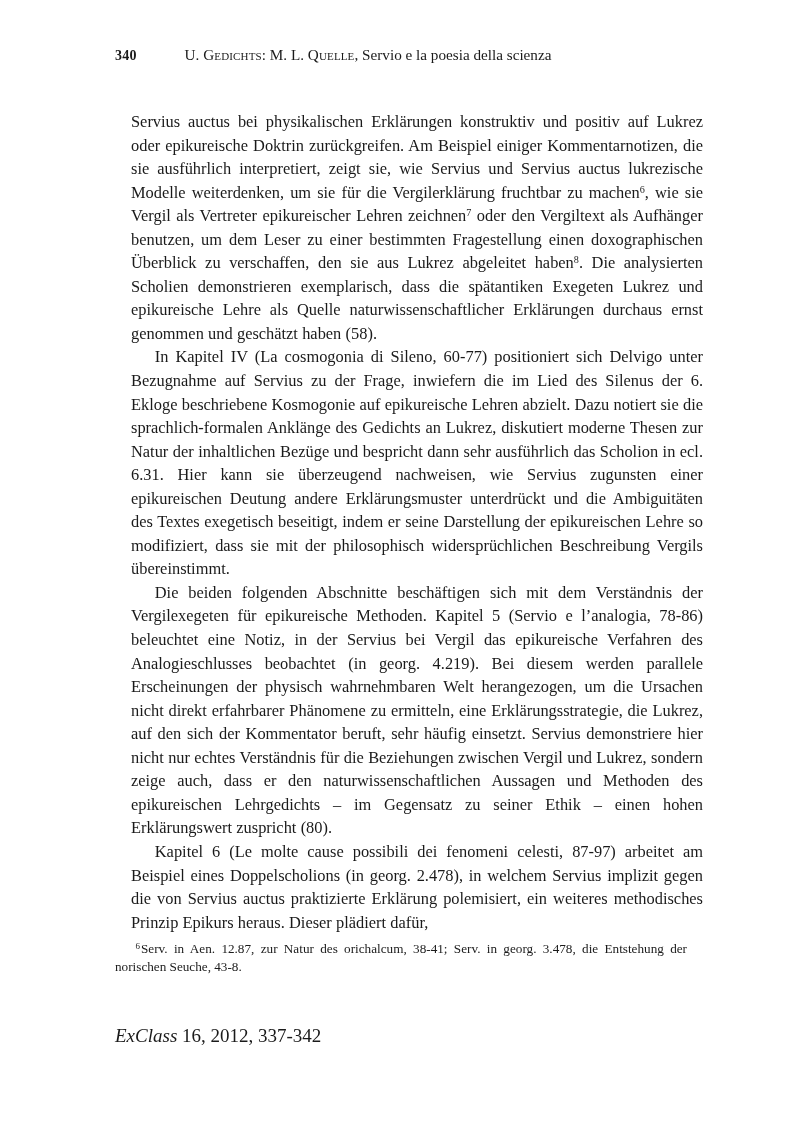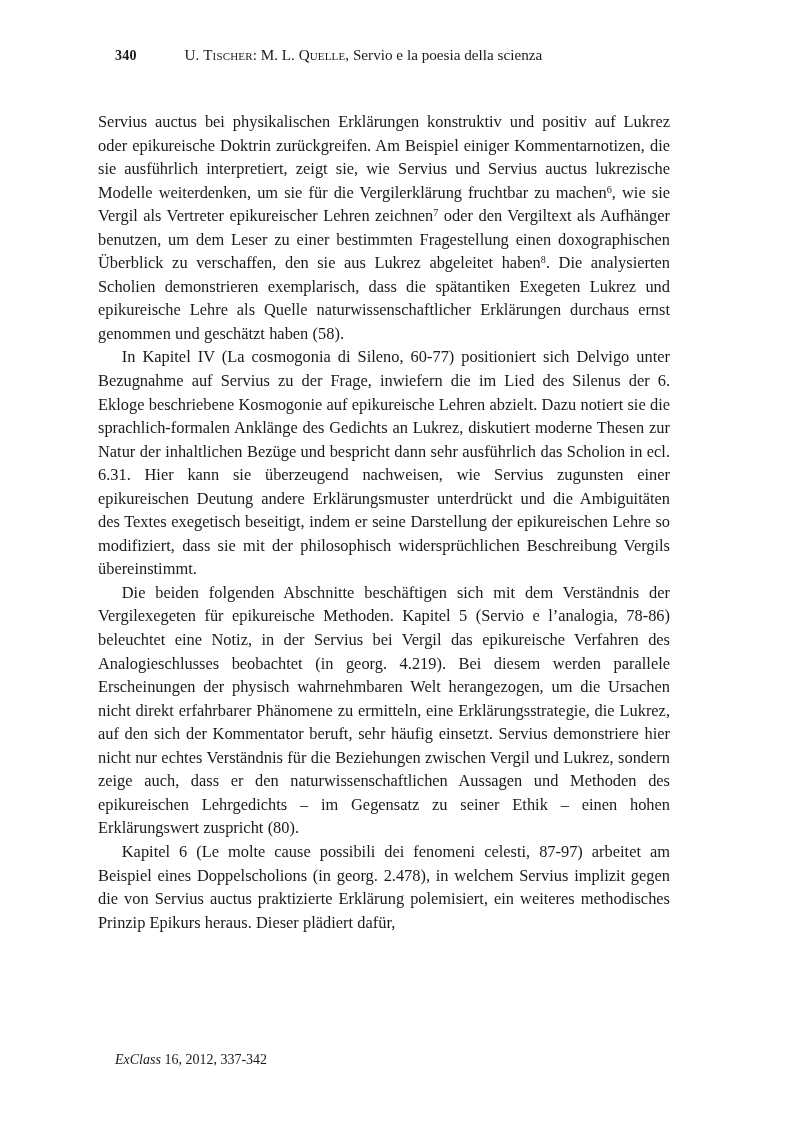--- a/index.html
+++ b/index.html
@@ -46,21 +46,21 @@
   .smallcaps {
     font-variant: small-caps;
     letter-spacing: 0.15px;
   }
   .head-title {
   }
 
   
   .body-block {
     position: absolute;
-    left: 98px;
+    left: 131px;
     top: 110px;
     width: 572px;
   }
   p.para {
     margin: 0;
     font-size: 16.4px;
     line-height: 23.55px;
     text-align: justify;
     text-justify: inter-word;
     hyphens: manual;
@@ -95,45 +95,46 @@
     font-size: 0.68em;
     vertical-align: 0.48em;
     line-height: 0;
     padding-right: 0.12em;
   }
 
   
   .footer {
     position: absolute;
     left: 115px;
-    top: 1050px;
-    font-size: 14px;
+    top: 1026px;
+    font-size: 19px;
     line-height: 20px;
     white-space: nowrap;
   }
   .journal {
     font-style: italic;
   }
 </style>
 </head>
 <body>
 
 <div class="page">
 
   <div class="running-head">
-    <span class="folio">340</span><span class="head-text"><span>U. </span><span class="smallcaps">Tischer</span><span>: M. L. </span><span class="smallcaps">Quelle</span><span>, </span><span class="head-title">Servio e la poesia della scienza</span></span>
+    <span class="folio">340</span><span class="head-text"><span>U. </span><span class="smallcaps">Gedichts</span><span>: M. L. </span><span class="smallcaps">Quelle</span><span>, </span><span class="head-title">Servio e la poesia della scienza</span></span>
   </div>
 
   <div class="body-block" id="body-block">
       <p class="para" id="para-1"><span>Servius auctus bei physikalischen Erklärungen konstruktiv und positiv auf Lukrez oder epikureische Doktrin zurückgreifen. Am Beispiel einiger Kommentarnotizen, die sie ausführlich interpretiert, zeigt sie, wie Servius und Servius auctus lukrezische Modelle weiterdenken, um sie für die Vergilerklärung fruchtbar zu machen</span><sup class="fn">6</sup><span>, wie sie Vergil als Vertreter epikureischer Lehren zeichnen</span><sup class="fn">7</sup><span> oder den Vergiltext als Aufhänger benutzen, um dem Leser zu einer bestimmten Fragestellung einen doxographischen Überblick zu verschaffen, den sie aus Lukrez abgeleitet haben</span><sup class="fn">8</sup><span>. Die analysierten Scholien demonstrieren exemplarisch, dass die spätantiken Exegeten Lukrez und epikureische Lehre als Quelle naturwissenschaftlicher Erklärungen durchaus ernst genommen und geschätzt haben (58).</span></p>
       <p class="para" id="para-2"><span>In Kapitel IV (La cosmogonia di Sileno, 60-77) positioniert sich Delvigo unter Bezugnahme auf Servius zu der Frage, inwiefern die im Lied des Silenus der 6. Ekloge beschriebene Kosmogonie auf epikureische Lehren abzielt. Dazu notiert sie die sprachlich-formalen Anklänge des Gedichts an Lukrez, diskutiert moderne Thesen zur Natur der inhaltlichen Bezüge und bespricht dann sehr ausführlich das Scholion </span><span class="it">in ecl.</span><span> 6.31. Hier kann sie überzeugend nachweisen, wie Servius zugunsten einer epikureischen Deutung andere Erklärungsmuster unterdrückt und die Ambiguitäten des Textes exegetisch beseitigt, indem er seine Darstellung der epikureischen Lehre so modifiziert, dass sie mit der philosophisch widersprüchlichen Beschreibung Vergils übereinstimmt.</span></p>
       <p class="para" id="para-3"><span>Die beiden folgenden Abschnitte beschäftigen sich mit dem Verständnis der Vergilexegeten für epikureische Methoden. Kapitel 5 (Servio e l’analogia, 78-86) beleuchtet eine Notiz, in der Servius bei Vergil das epikureische Verfahren des Analogieschlusses beobachtet (</span><span class="it">in georg.</span><span> 4.219). Bei diesem werden parallele Erscheinungen der physisch wahrnehmbaren Welt herangezogen, um die Ursachen nicht direkt erfahrbarer Phänomene zu ermitteln, eine Erklärungsstrategie, die Lukrez, auf den sich der Kommentator beruft, sehr häufig einsetzt. Servius demonstriere hier nicht nur echtes Verständnis für die Beziehungen zwischen Vergil und Lukrez, sondern zeige auch, dass er den naturwissenschaftlichen Aussagen und Methoden des epikureischen Lehrgedichts – im Gegensatz zu seiner Ethik – einen hohen Erklärungswert zuspricht (80).</span></p>
       <p class="para" id="para-4"><span>Kapitel 6 (Le molte cause possibili dei fenomeni celesti, 87-97) arbeitet am Beispiel eines Doppelscholions (</span><span class="it">in georg.</span><span> 2.478), in welchem Servius implizit gegen die von Servius auctus praktizierte Erklärung polemisiert, ein weiteres methodisches Prinzip Epikurs heraus. Dieser plädiert dafür,</span></p>
     </div>
 
   <div class="footnotes" id="footnotes-block">
+      <p class="footnote" id="footnote-6"><sup class="fnmark">6</sup><span>Serv. </span><span class="it">in Aen.</span><span> 12.87, zur Natur des </span><span class="it">orichalcum</span><span>, 38-41; Serv. </span><span class="it">in georg.</span><span> 3.478, die Entstehung der norischen Seuche, 43-8.</span></p>
     </div>
 
   <div class="footer">
     <span class="journal">ExClass</span><span> 16, 2012, 337-342</span>
   </div>
 
 </div>
 
 </body></html>

